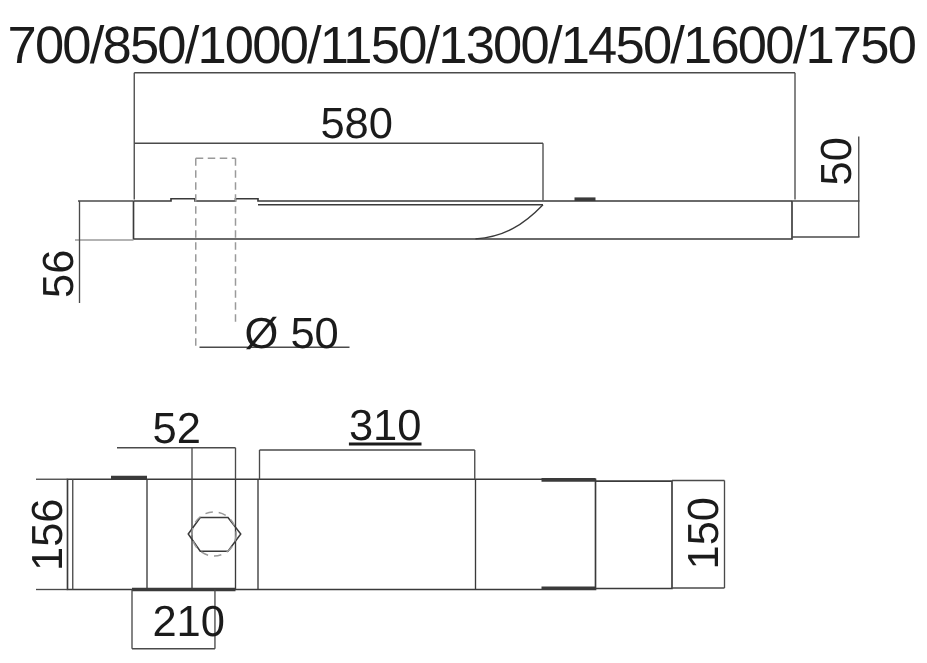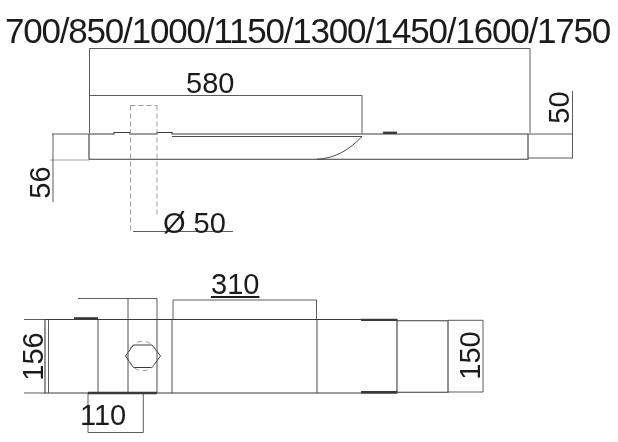--- a/index.html
+++ b/index.html
@@ -25,21 +25,21 @@
     white-space:nowrap;
     color:var(--text);
     user-select:none;
   }
   .title{
     left:5px;top:13px;
     font-size:35px;
     letter-spacing:-1.2px;
   }
   .dim{font-size:29px;}
-  .dim.h{text-align:left;}
+  .dim.h{text-align:right;}
   .dim.v{
     width:60px;height:29px;
     text-align:center;
     transform:rotate(-90deg);
   }
   .d580{left:186px;top:69px;width:76px;}
   .d52{left:64px;top:272px;width:70px;}
   .d310{left:211px;top:270px;width:70px;text-decoration:underline;}
   .d120{left:80px;top:401px;width:70px;}
   .d60{left:163px;top:209px;}
@@ -146,21 +146,22 @@
   <div class="lbl title">700/850/1000/1150/1300/1450/1600/1750</div>
 
   <div class="lbl dim h d580">580</div>
 
   <div class="lbl dim v d50">50</div>
 
   <div class="lbl dim v d56">56</div>
 
   <div class="lbl dim d60">Ø 50</div>
 
+  <div class="lbl dim h d52">52</div>
 
   <div class="lbl dim h d310">310</div>
 
   <div class="lbl dim v d156">156</div>
 
   <div class="lbl dim v d150">150</div>
 
-  <div class="lbl dim h d120">110</div>
+  <div class="lbl dim h d120">210</div>
 </div>
 
 </body></html>

